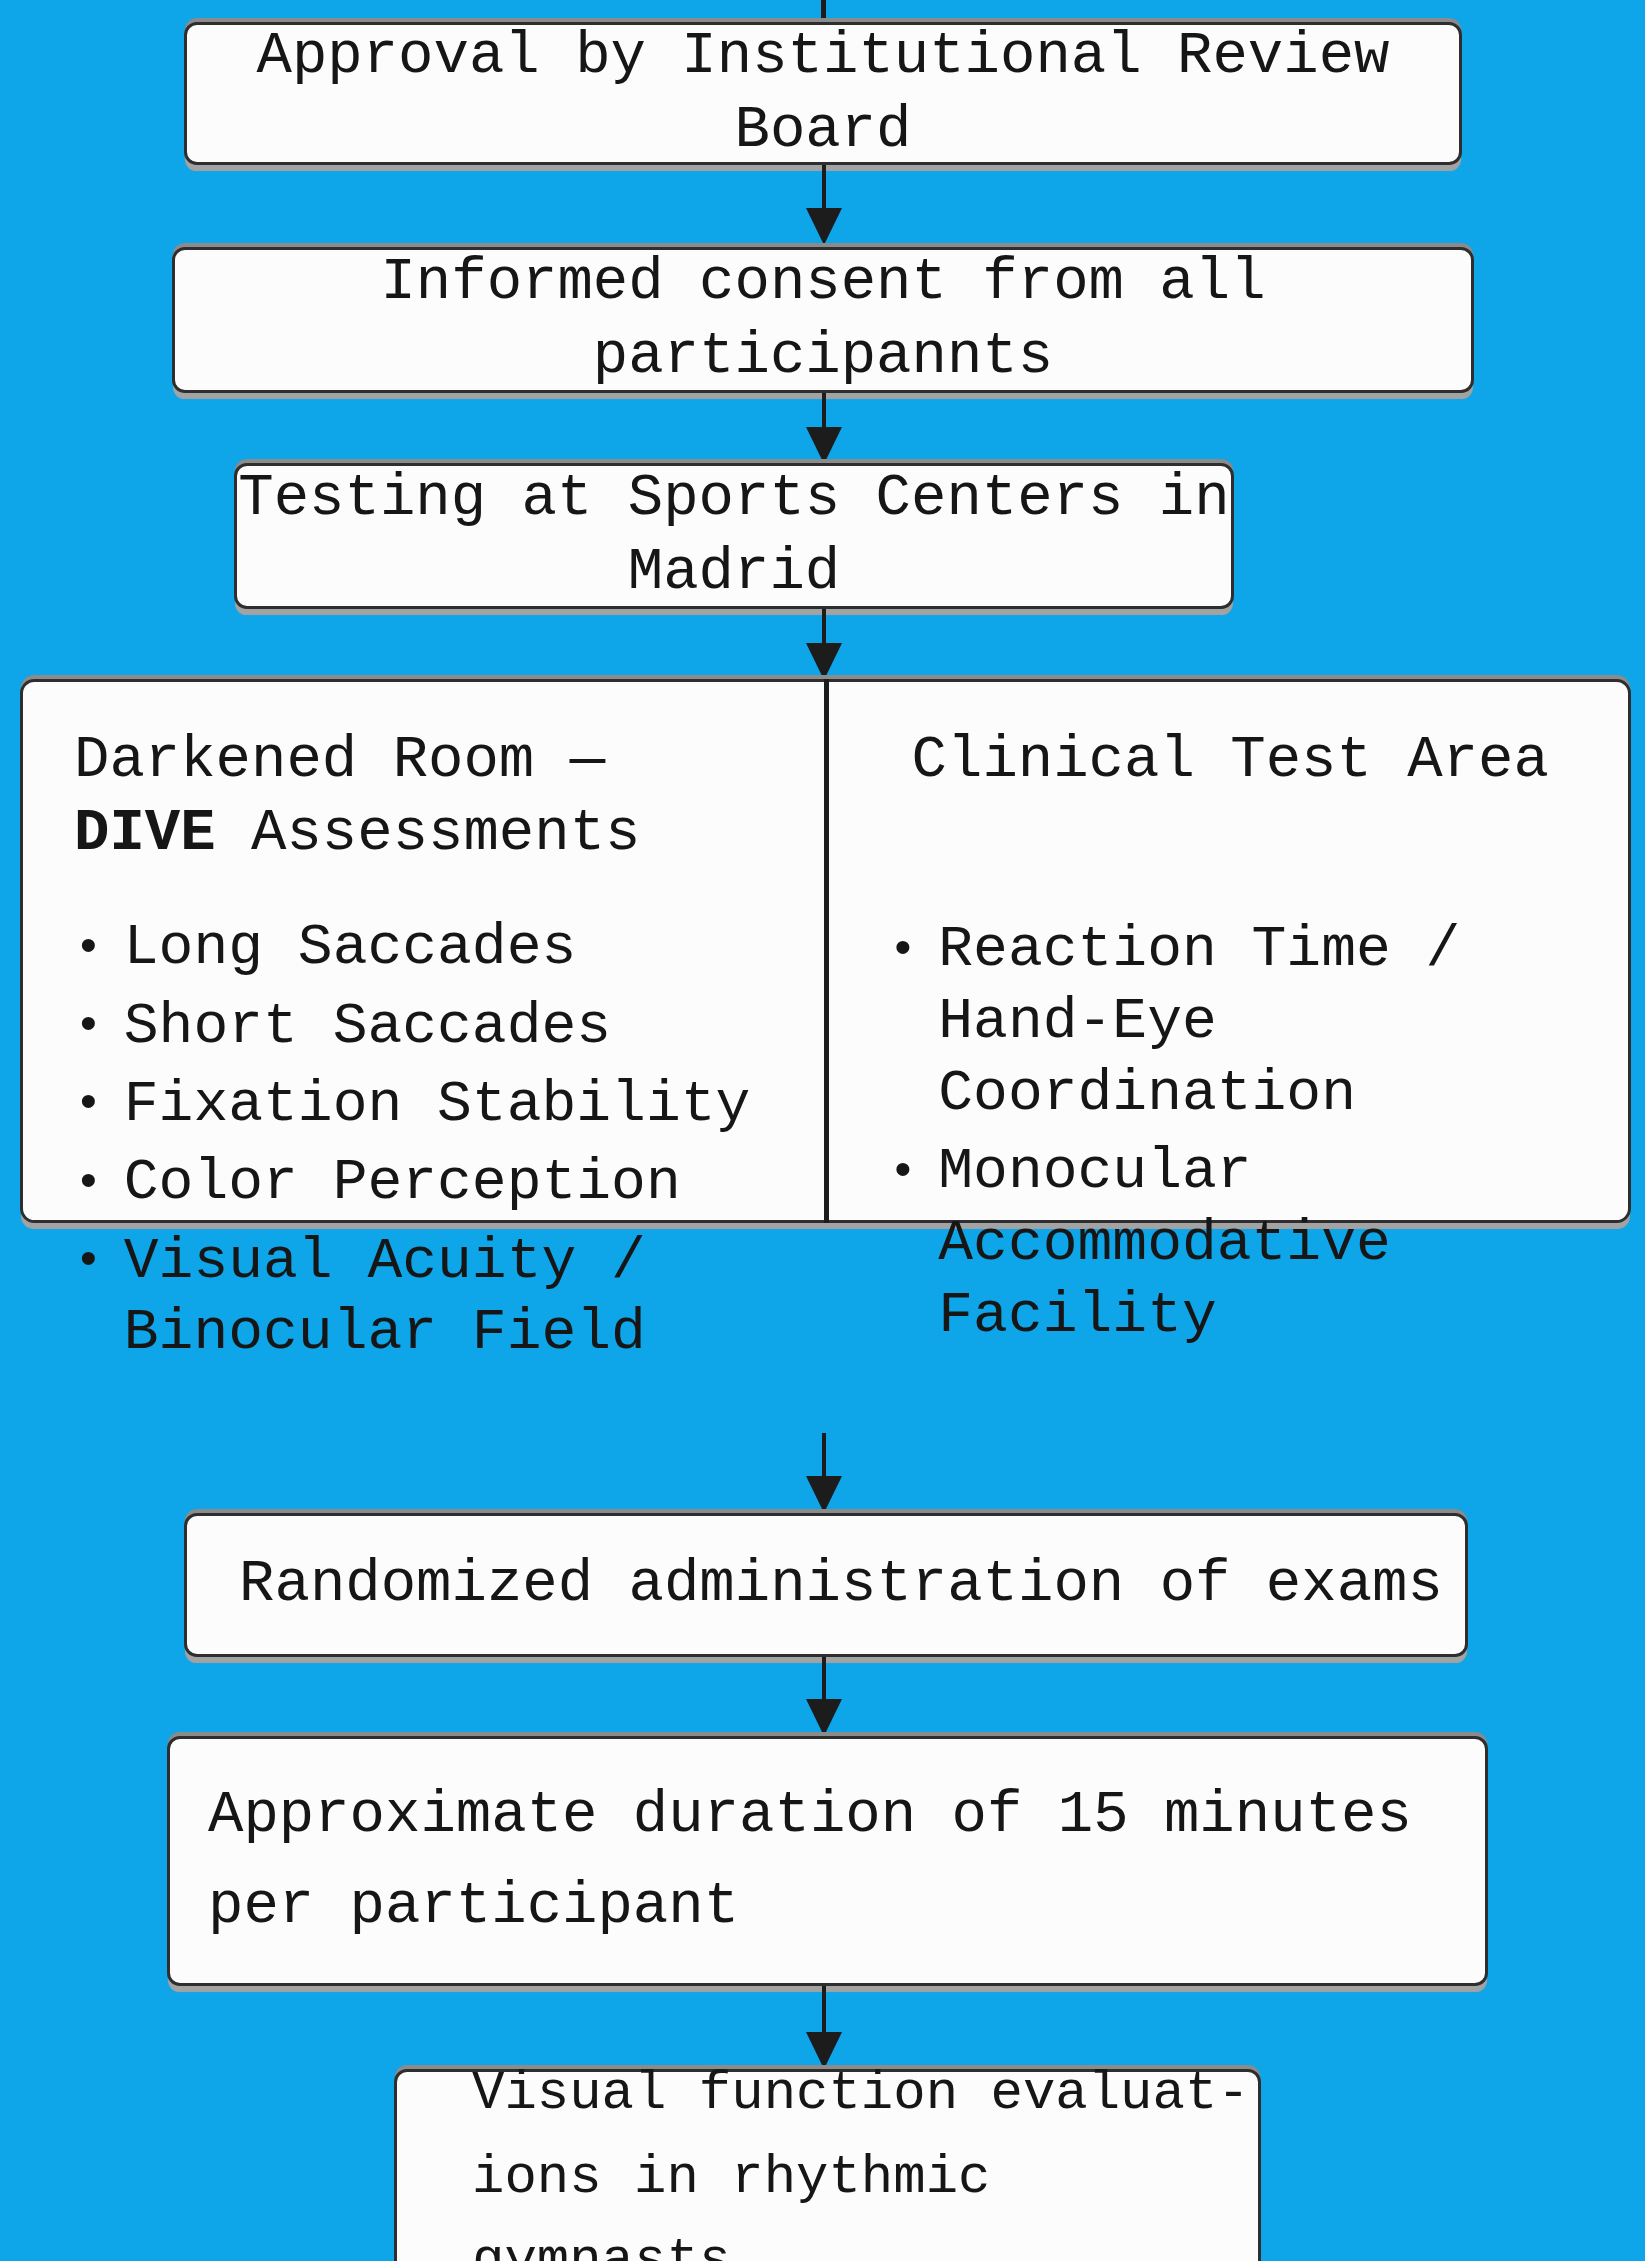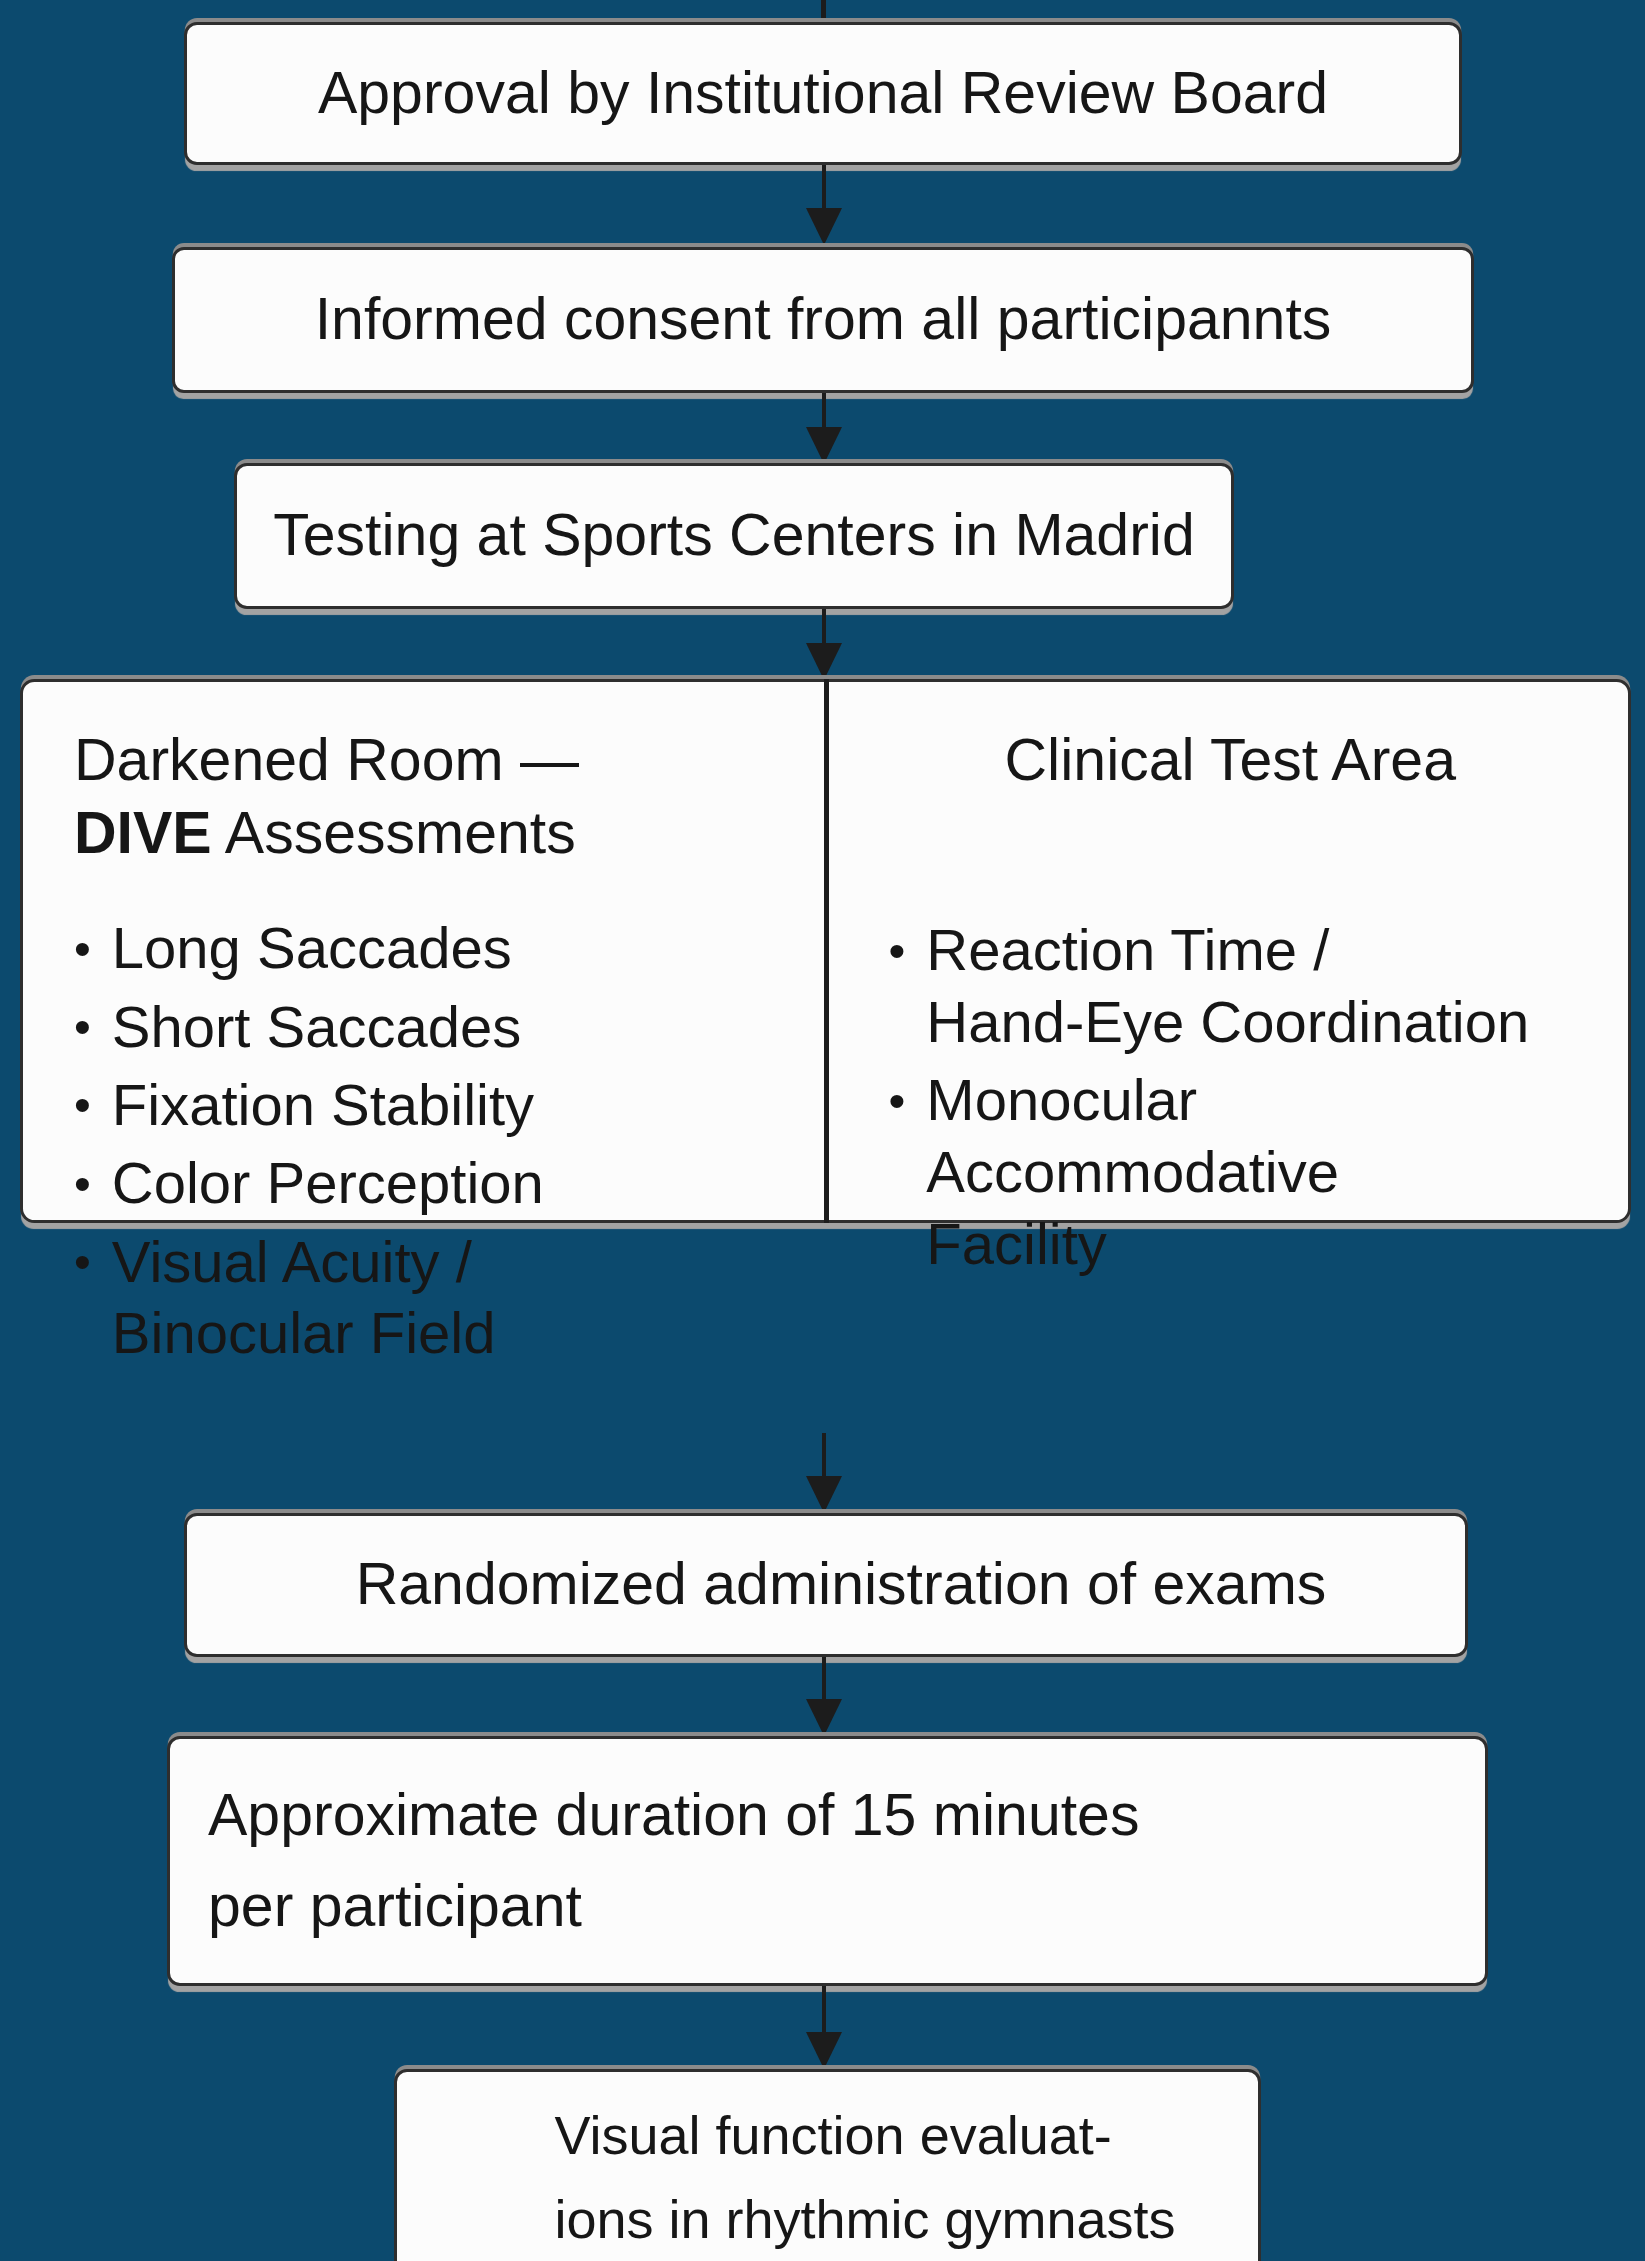--- a/index.html
+++ b/index.html
@@ -1,20 +1,20 @@
 <!DOCTYPE html>
 <html style="font-size:13px"><head>
 <meta charset="utf-8">
 <style>
   html,body{margin:0;padding:0;background:#ffffff;}
   .canvas{
     position:relative;
     width:1645px;height:2261px;
-    background:#0c4a6e;
-    font-family:Liberation Sans, sans-serif;
+    background:#0ea5e9;
+    font-family:Liberation Mono, monospace;
     color:#161616;
     overflow:hidden;
   }
   
   .node{
     position:absolute;
     background:#fcfcfc;
     border:3.2px solid #2e2e2e;
     border-radius:13px;
     box-shadow:0 -4.8px 0 -0.8px #8b8b8b, 0 7.2px 0.8px -1.6px #a3a3a3;
@@ -84,21 +84,21 @@
 
   <div class="node" style="left:184px;top:22.4px;width:1278px;height:143px;">
     <div class="lbl">Approval by Institutional Review Board</div>
   </div>
 
   <div class="arrow" style="top:165px;height:80px;">
     <div class="shaft"></div>
     <div class="head"></div>
   </div>
 
-  <div class="node" style="left:172px;top:247px;width:1302px;height:146px;border-radius:12px;">
+  <div class="node" style="left:172px;top:247px;width:1302px;height:146px;">
     <div class="lbl">Informed consent from all participannts</div>
   </div>
 
   <div class="arrow" style="top:393px;height:71px;">
     <div class="shaft"></div>
     <div class="head"></div>
   </div>
 
   <div class="node" style="left:234px;top:463px;width:1000px;height:146px;">
     <div class="lbl">Testing at Sports Centers in Madrid</div>

